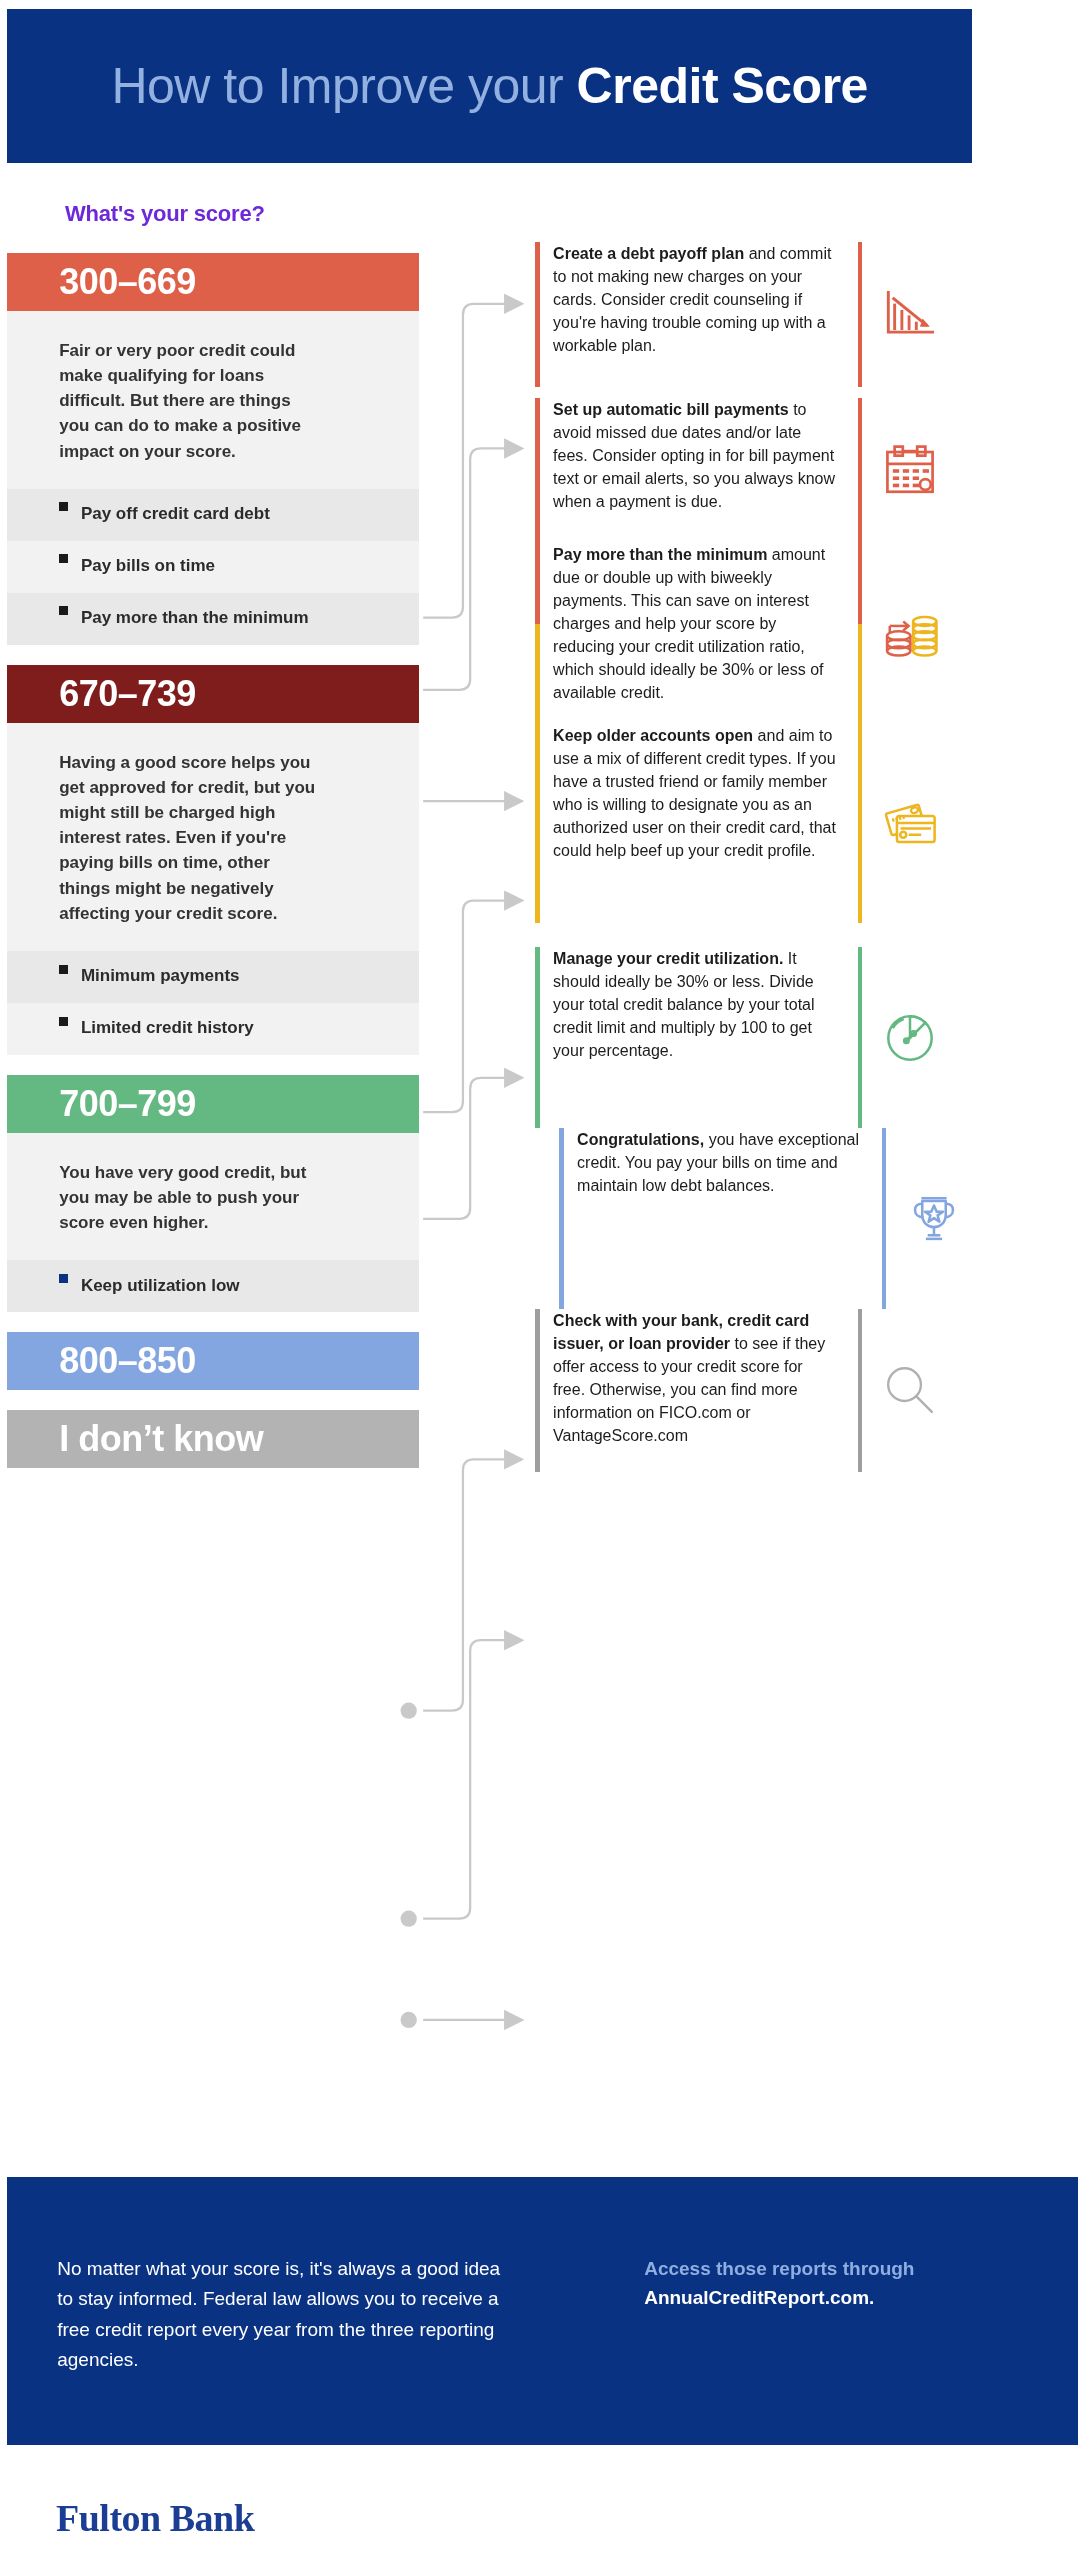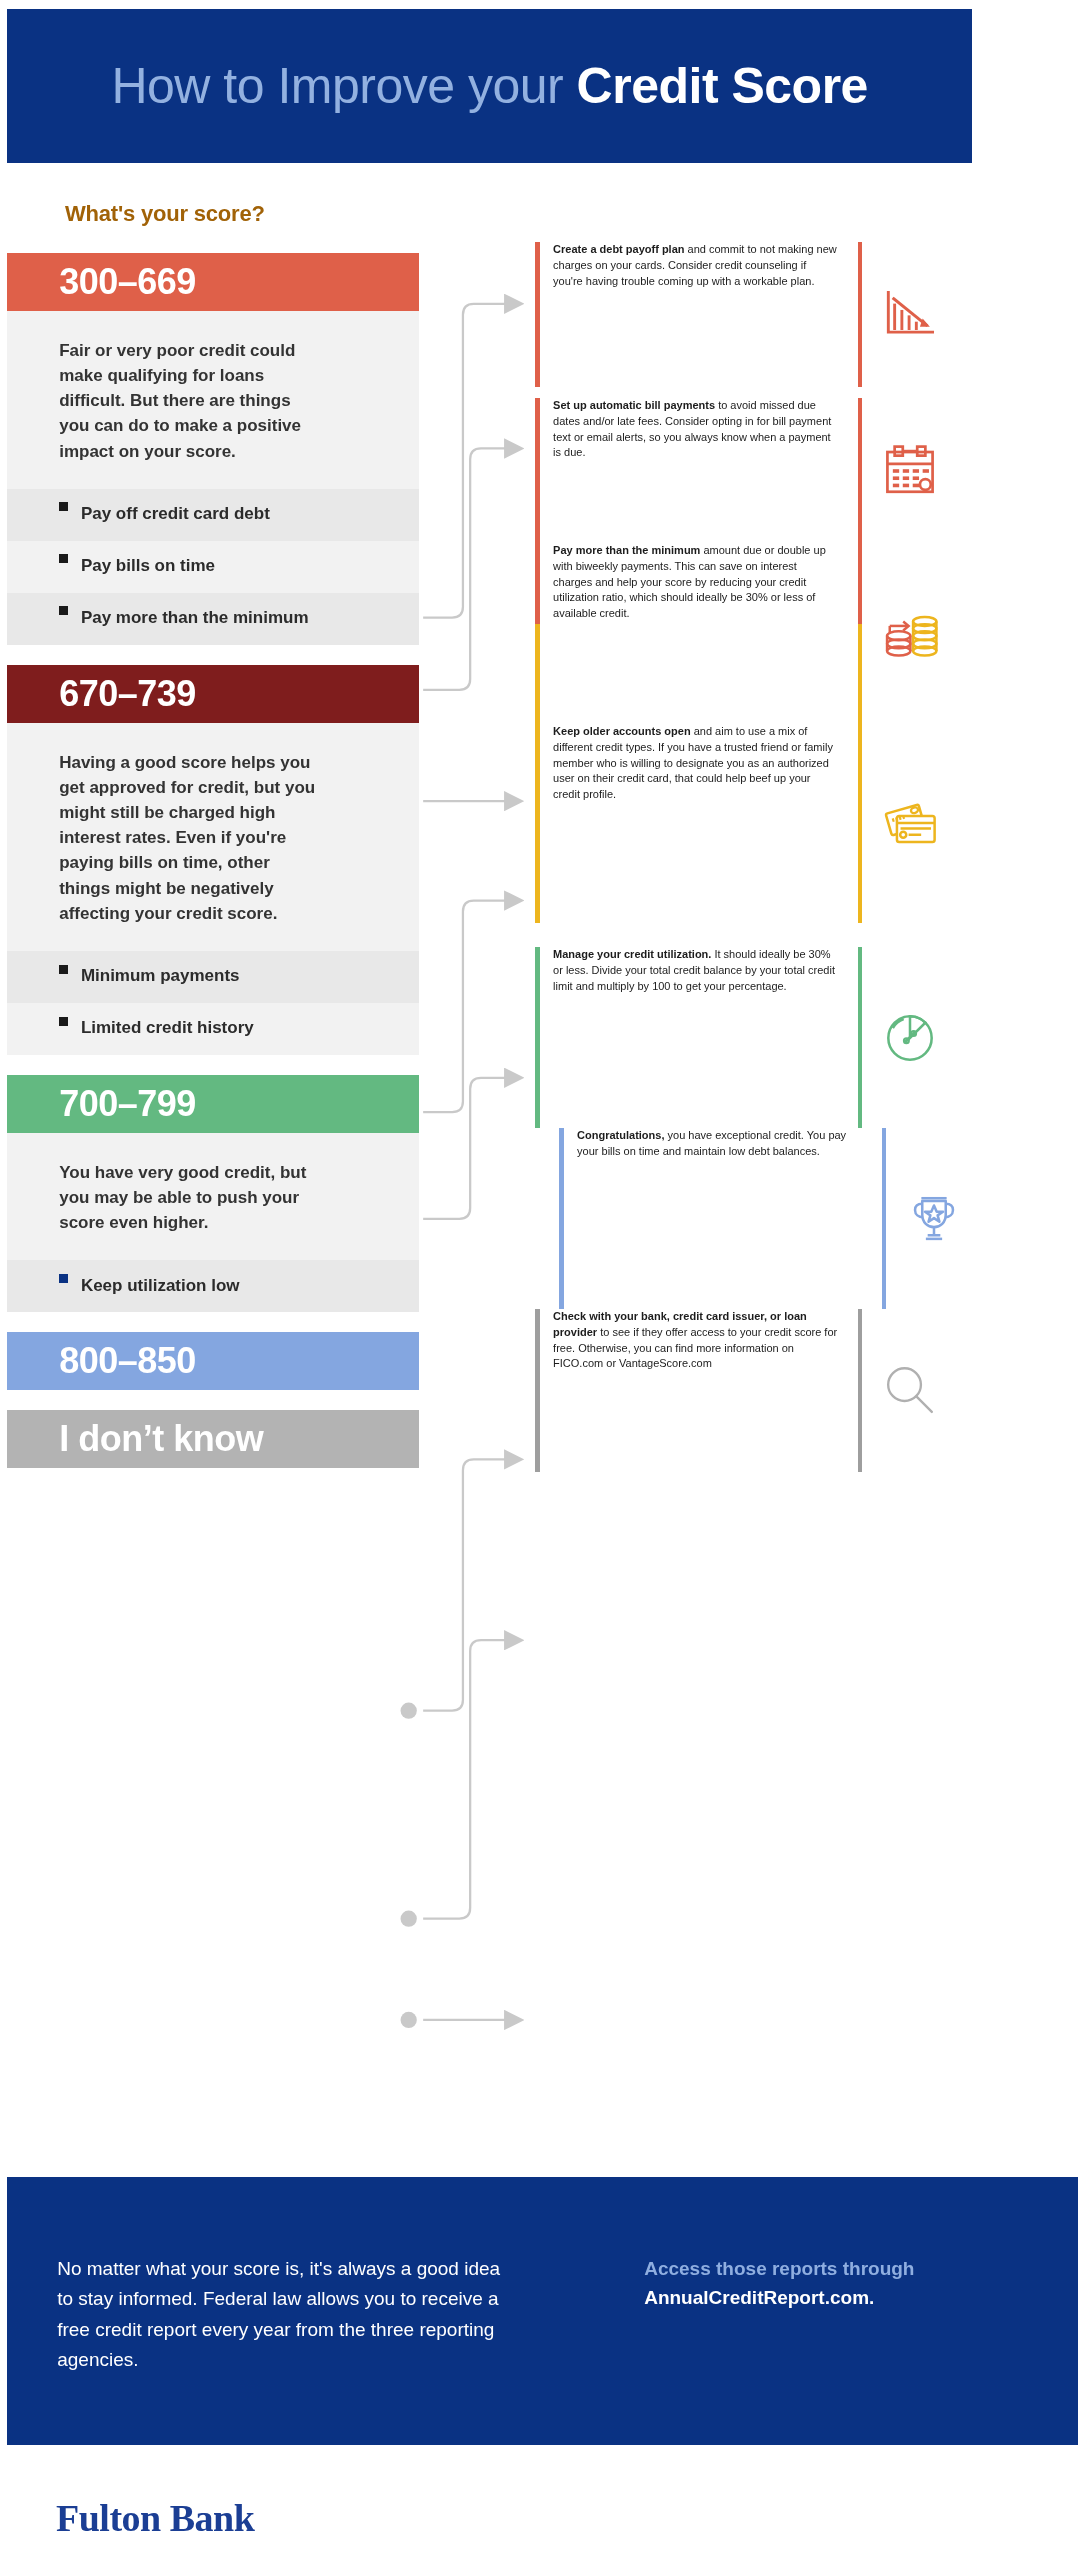--- a/index.html
+++ b/index.html
@@ -21,21 +21,21 @@
   .header-title{
     font-size:50px;line-height:1.05;letter-spacing:-0.5px;
     white-space:nowrap;
   }
   .header-title .light{color:#93B1E0;font-weight:400;}
   .header-title .bold{color:#ffffff;font-weight:700;}
 
   
   .whats-your-score{
     position:absolute;left:65px;top:201px;
-    font-size:22px;font-weight:700;color:#a16207;letter-spacing:-0.2px;
+    font-size:22px;font-weight:700;color:#6d28d9;letter-spacing:-0.2px;
   }
 
   
   .bands{position:absolute;left:7.2px;top:253px;width:412px;}
   .band{margin-bottom:0;}
   .band-header{
     height:58px;display:flex;align-items:center;
     padding-left:52px;box-sizing:border-box;
   }
   .band-header-label{
@@ -76,21 +76,21 @@
     position:relative;display:flex;align-items:flex-start;
     margin-bottom:0;
   }
   .tip-leftbar{
     width:4.5px;flex:0 0 4.5px;align-self:stretch;
   }
   .tip-body{
     flex:1 1 auto;padding:0 0 0 13.6px;box-sizing:border-box;max-width:298px;
   }
   .tip-body p{
-    margin:0;font-size:11px;line-height:1.44;color:#1C1C1C;font-weight:400;
+    margin:0;font-size:16px;line-height:1.44;color:#1C1C1C;font-weight:400;
   }
   .tip-body p b{font-weight:700;}
   .tip-rightbar{
     width:4.5px;flex:0 0 4.5px;align-self:stretch;margin-left:20px;
   }
   .tip-icon{
     width:95px;flex:0 0 95px;display:flex;align-items:center;justify-content:center;
     align-self:center;
   }
   .tip-icon svg{display:block;}

